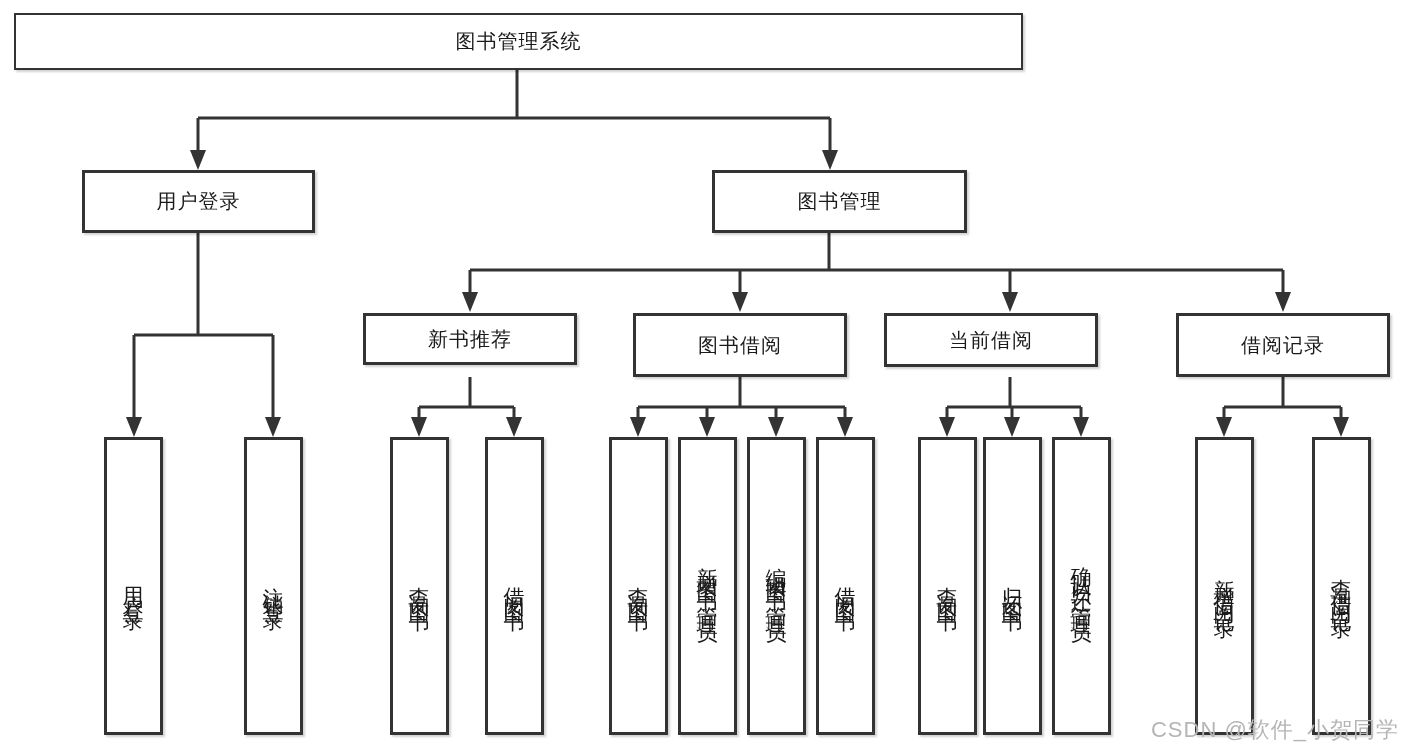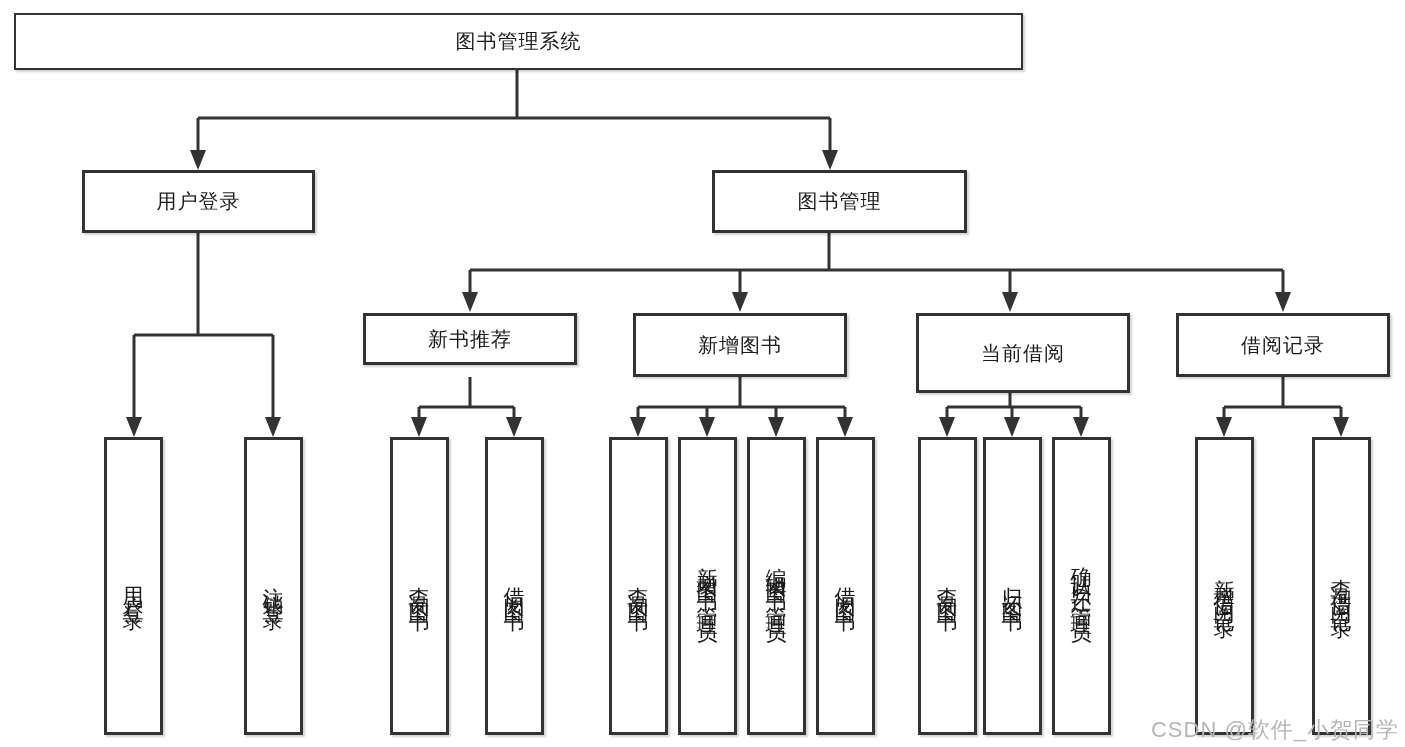--- a/index.html
+++ b/index.html
@@ -77,23 +77,23 @@
     <span class="hlabel">用户登录</span>
   </div>
   <div class="node" style="left:712px;top:170px;width:255px;height:63px">
     <span class="hlabel">图书管理</span>
   </div>
 
   <div class="node" style="left:363px;top:313px;width:214px;height:52px">
     <span class="hlabel">新书推荐</span>
   </div>
   <div class="node" style="left:633px;top:313px;width:214px;height:64px">
-    <span class="hlabel">新增图书</span>
+    <span class="hlabel">图书借阅</span>
   </div>
-  <div class="node" style="left:916px;top:313px;width:214px;height:80px">
+  <div class="node" style="left:884px;top:313px;width:214px;height:54px">
     <span class="hlabel">当前借阅</span>
   </div>
   <div class="node" style="left:1176px;top:313px;width:214px;height:64px">
     <span class="hlabel">借阅记录</span>
   </div>
 
   <div class="node leaf" style="left:104px;top:437px;width:59px;height:298px">
     <span class="vlabel">用户登录</span>
   </div>
   <div class="node leaf" style="left:244px;top:437px;width:59px;height:298px">

